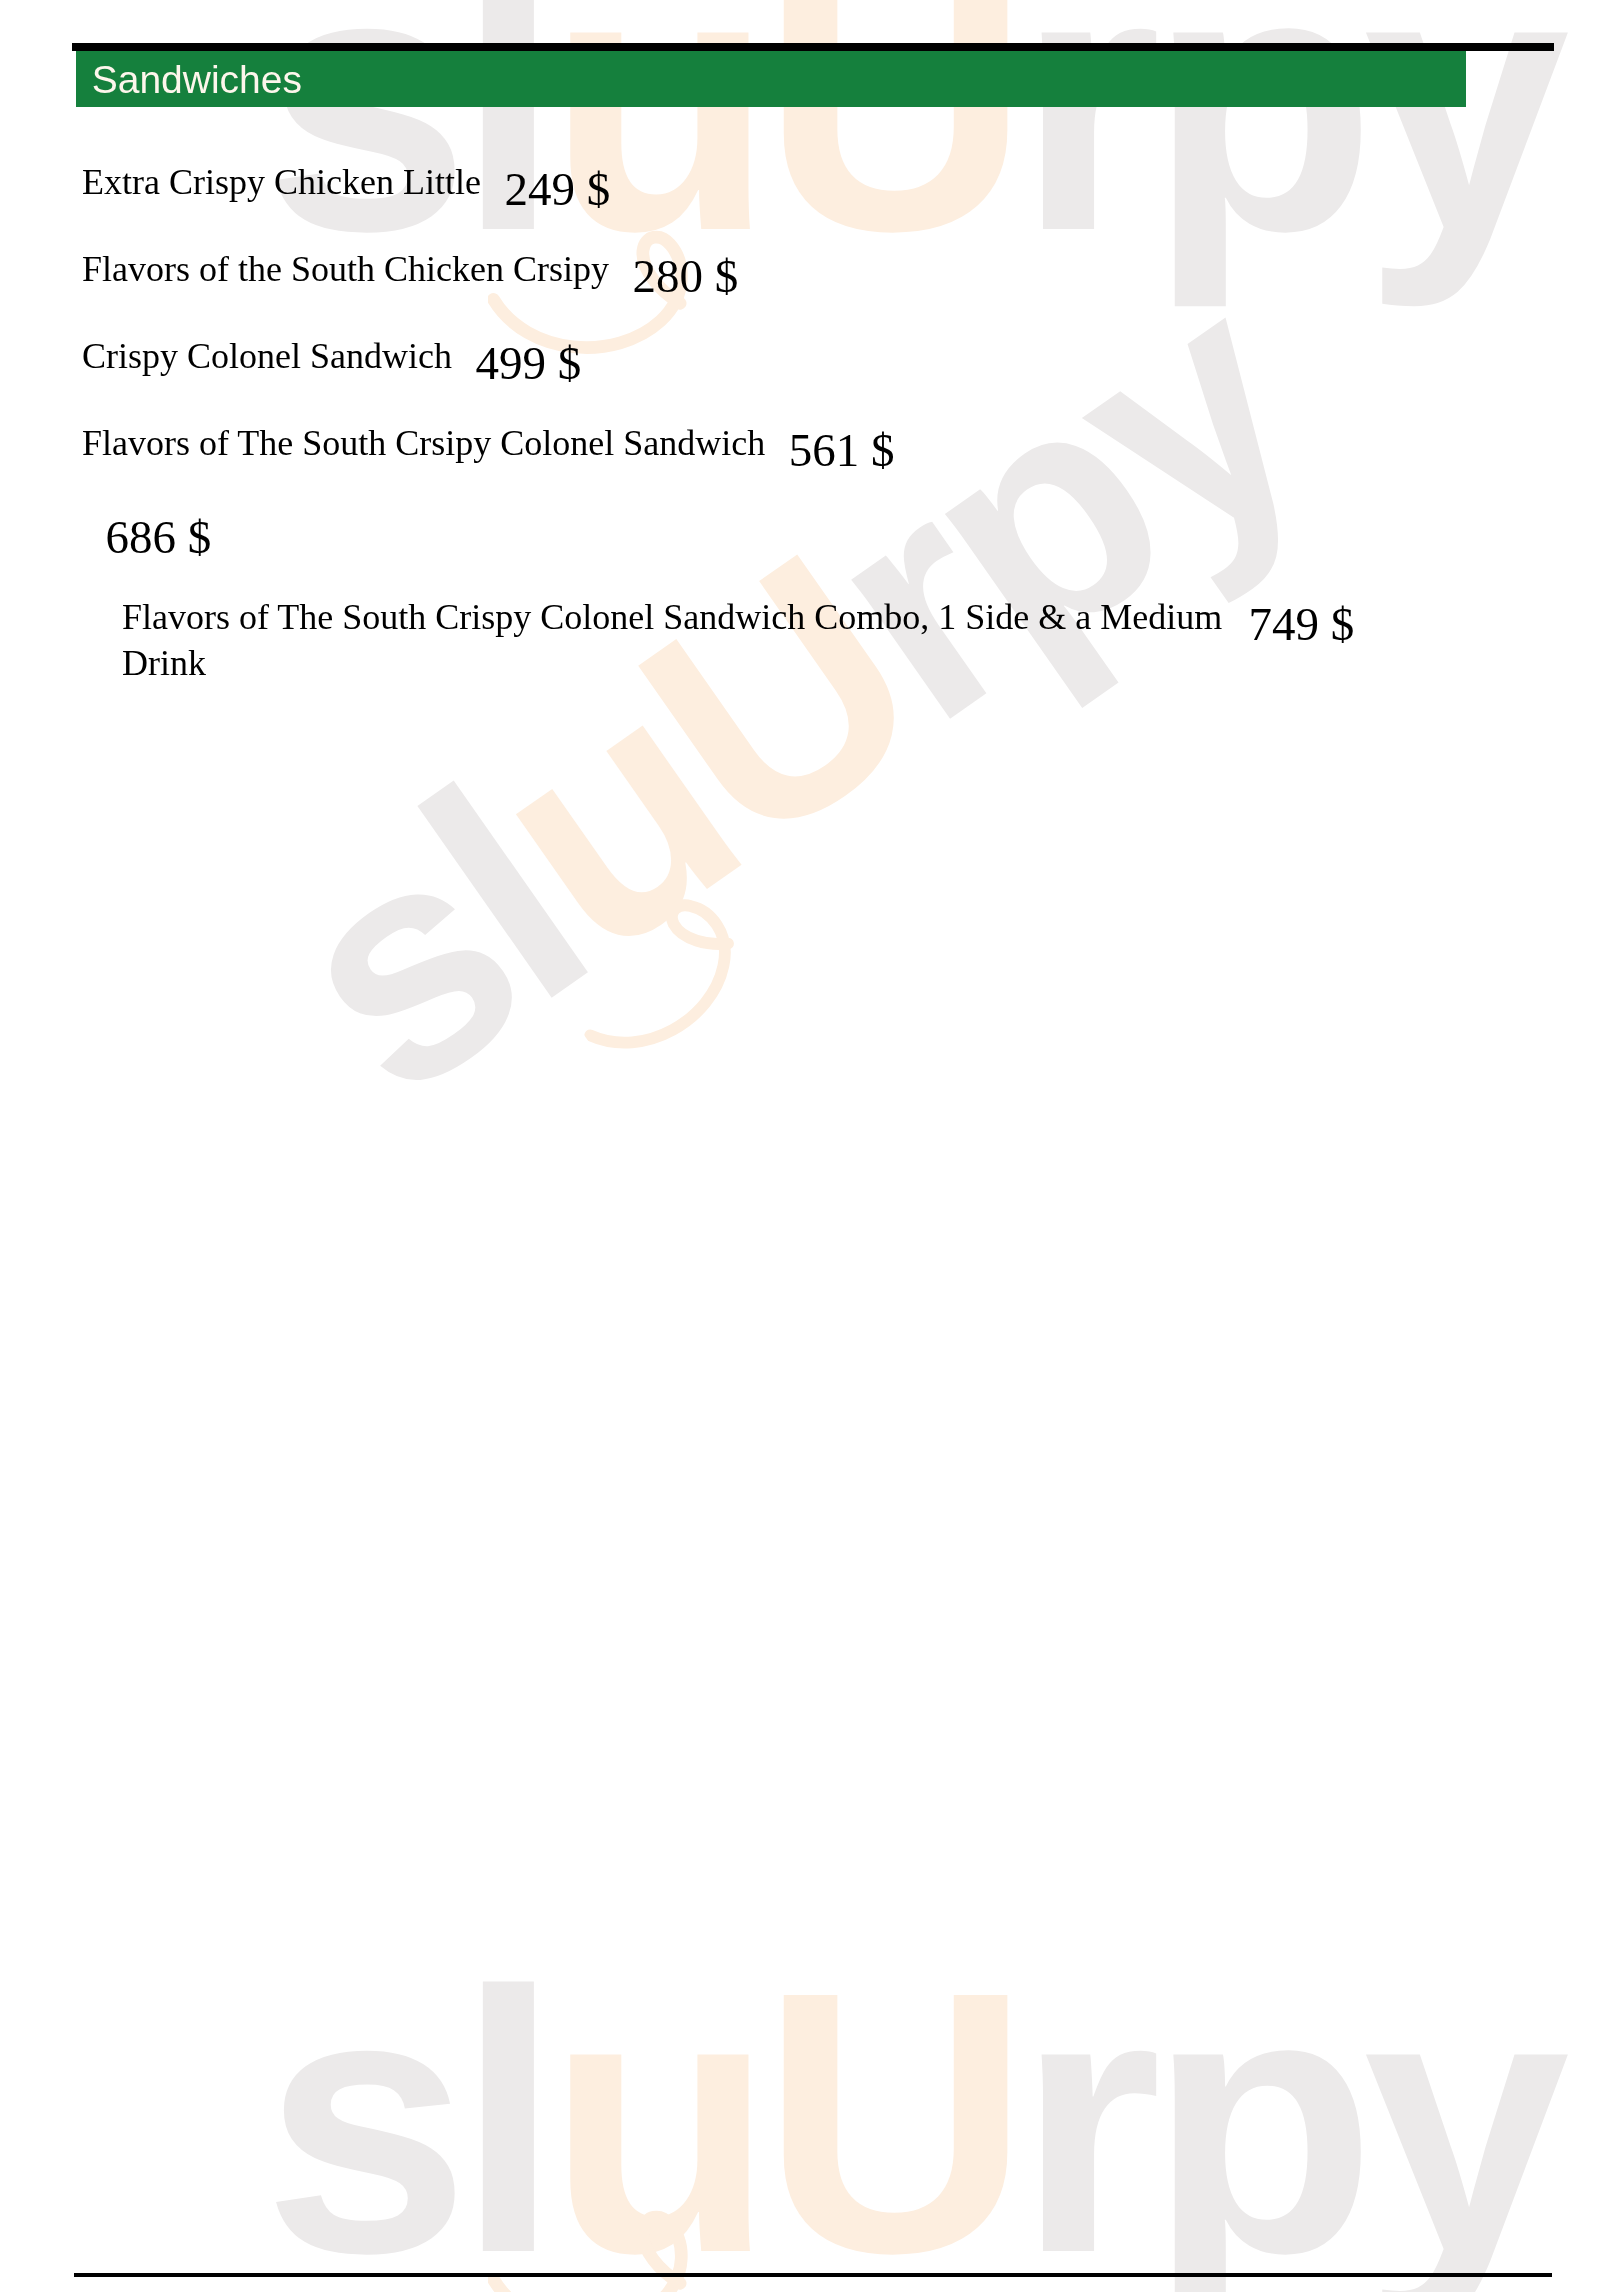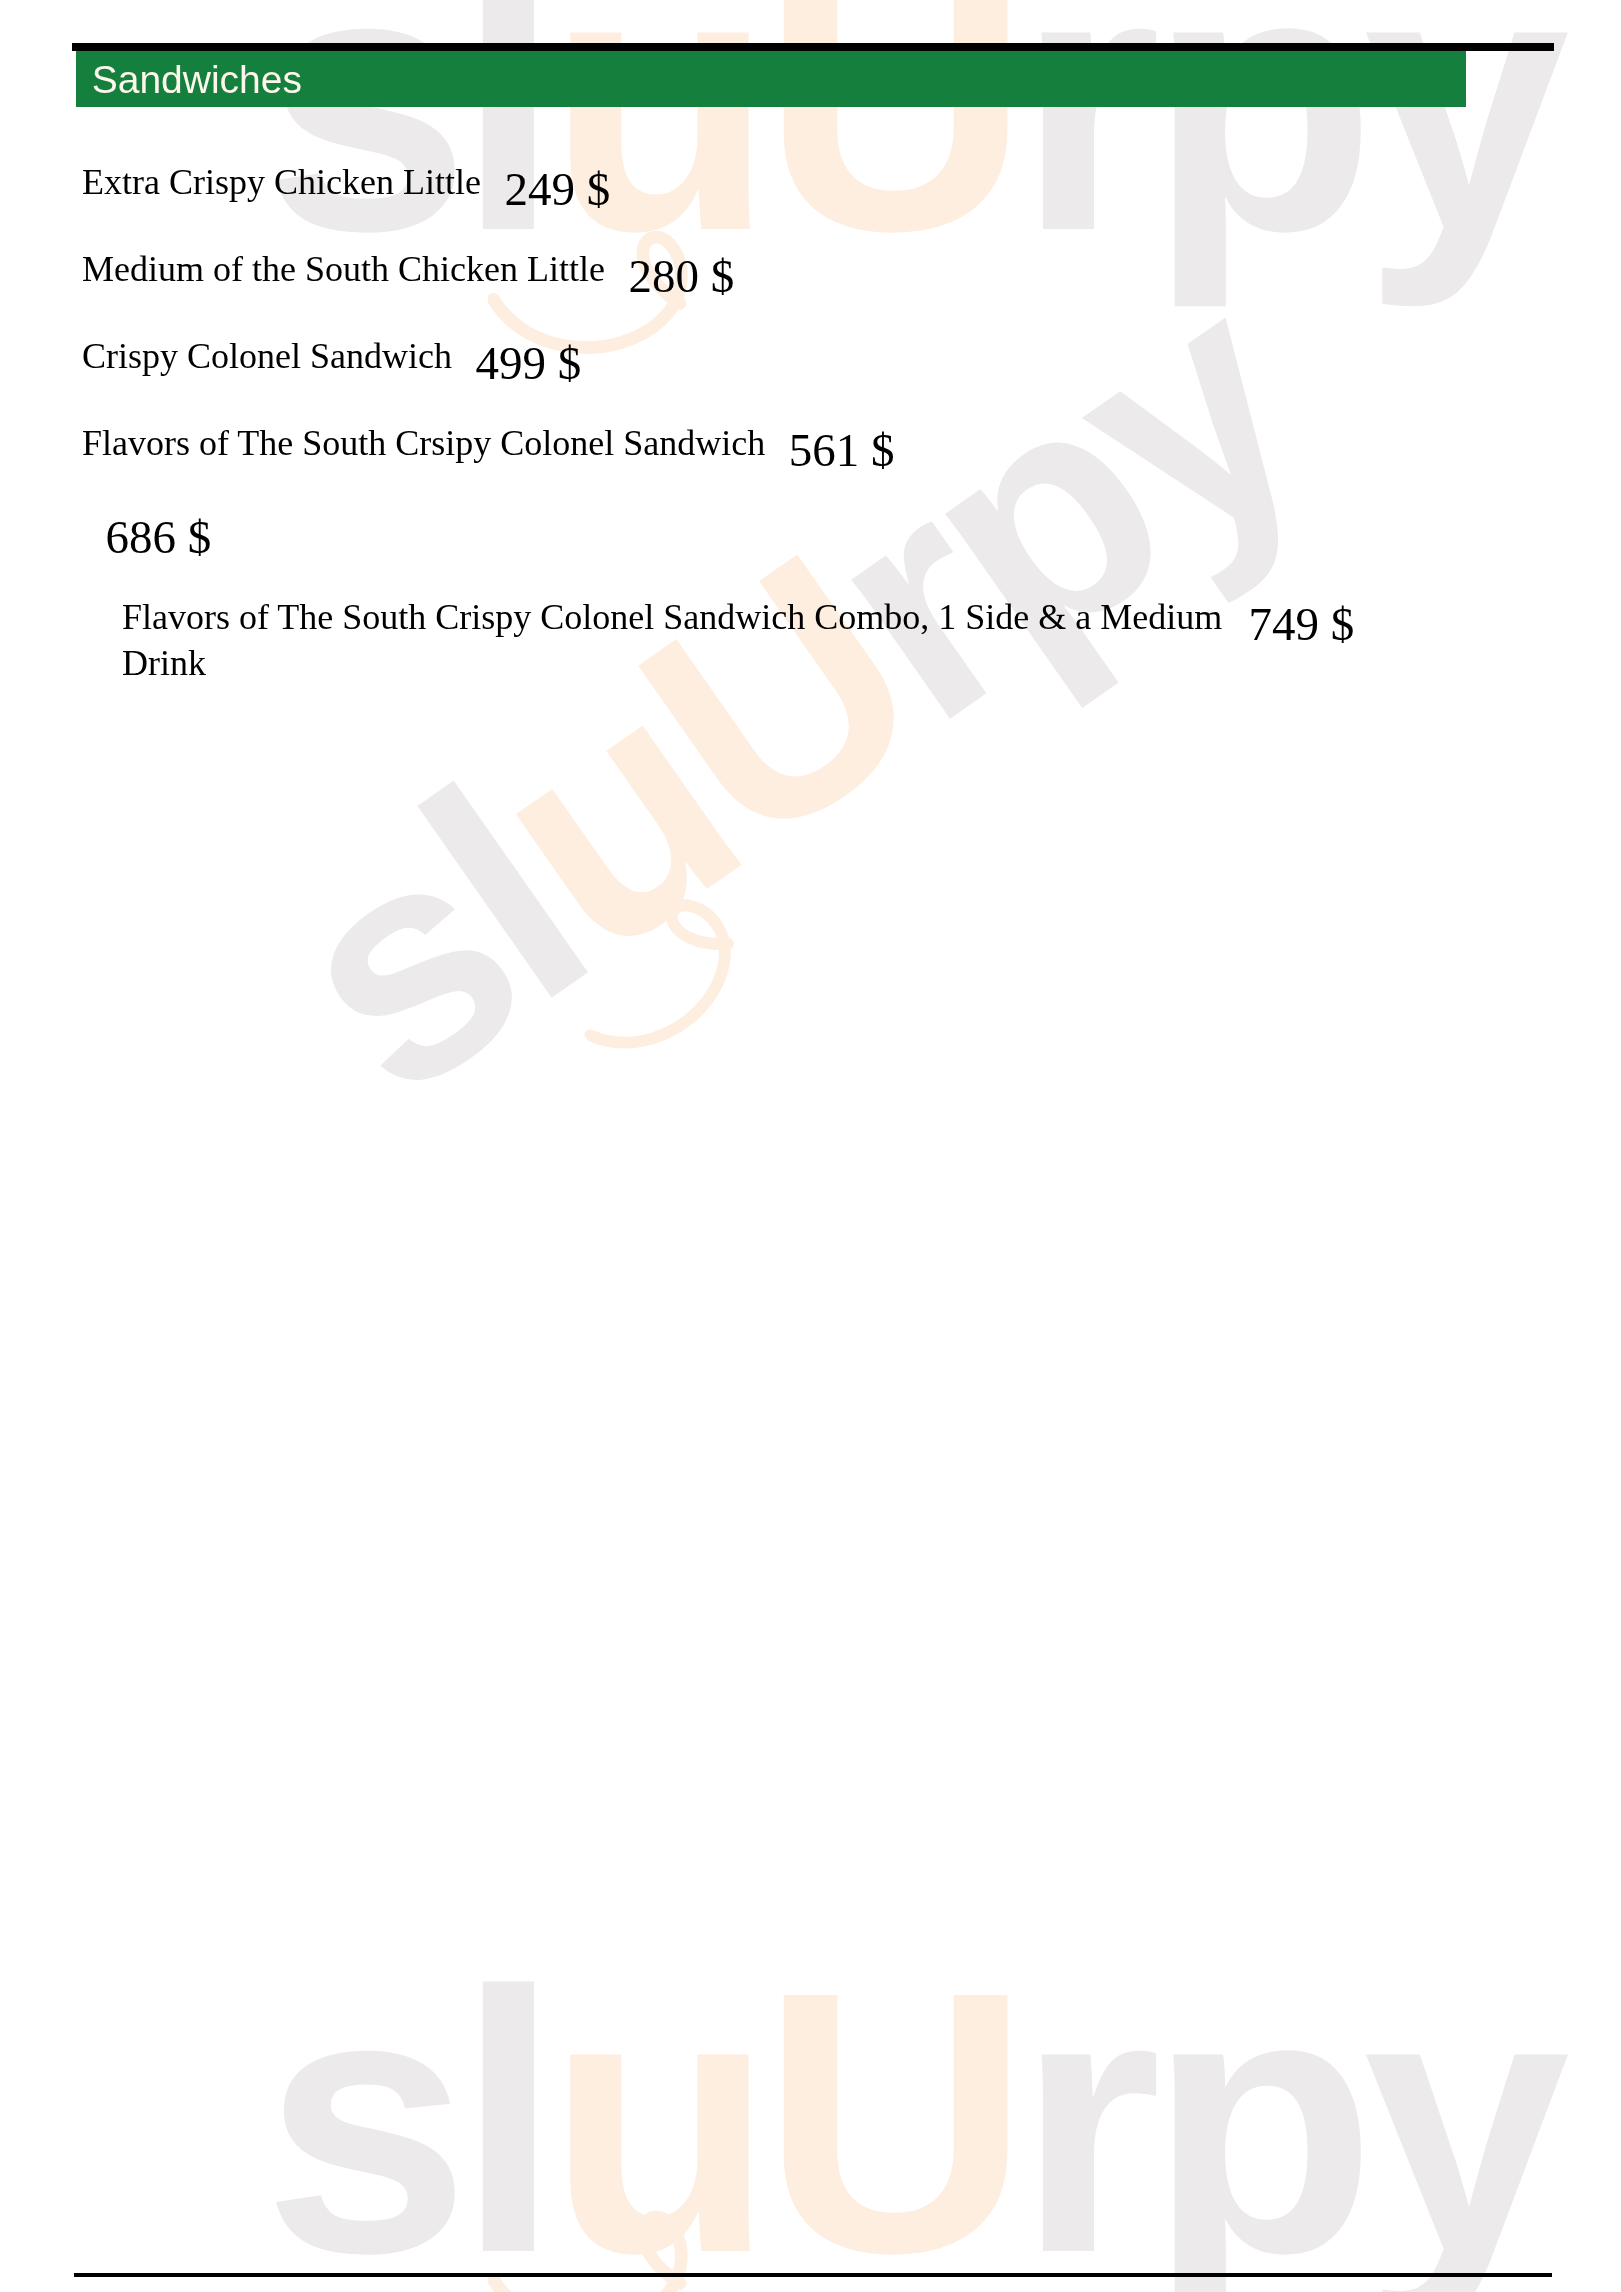--- a/index.html
+++ b/index.html
@@ -194,21 +194,21 @@
 
   <div class="menu-list">
 
     <div class="menu-row">
       <span class="item-name">Extra Crispy Chicken Little</span>
       <span class="item-price">249 $</span>
     </div>
 
 
     <div class="menu-row">
-      <span class="item-name">Medium of the South Chicken Little</span>
+      <span class="item-name">Flavors of the South Chicken Crsipy</span>
       <span class="item-price">280 $</span>
     </div>
 
 
     <div class="menu-row">
       <span class="item-name">Crispy Colonel Sandwich</span>
       <span class="item-price">499 $</span>
     </div>
 
     <div class="menu-row">

